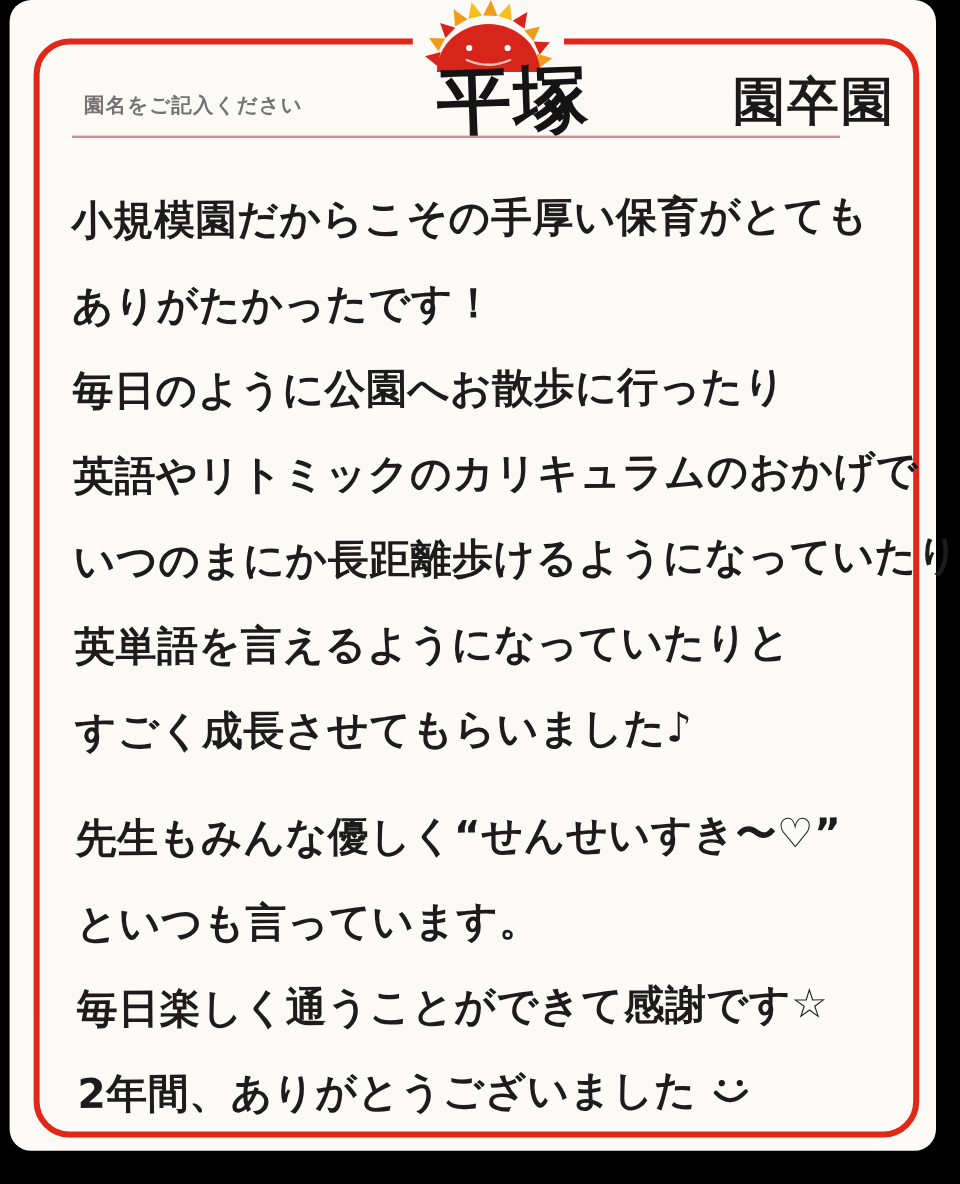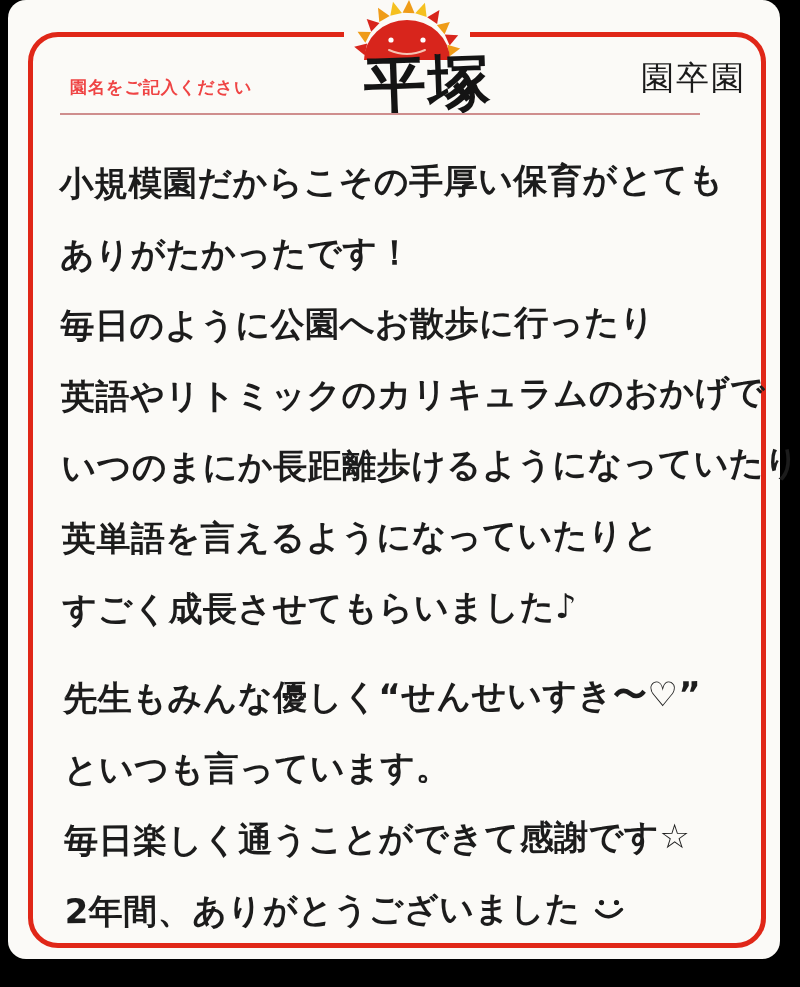--- a/index.html
+++ b/index.html
@@ -21,30 +21,30 @@
     border:5px solid #e02718;border-radius:30px;
     box-sizing:border-box;
   }
   
   .sun-wrap{
     position:absolute;left:336px;top:0;width:126px;height:66px;
     background:#fbfaf7;display:flex;justify-content:center;align-items:flex-start;
   }
   .field-label{
     position:absolute;left:62px;top:76px;
-    font-size:17px;font-weight:700;color:#ef4444;letter-spacing:1px;
+    font-size:17px;font-weight:700;color:#737373;letter-spacing:1px;
   }
   .facility-name{
     position:absolute;left:340px;top:42px;width:160px;text-align:center;
     font-size:62px;font-weight:700;color:#141414;
     transform:rotate(-2deg);letter-spacing:2px;white-space:nowrap;
   }
   .status-label{
     position:absolute;right:34px;top:56px;
-    font-size:33px;font-weight:400;color:#1a1a1a;letter-spacing:2px;
+    font-size:43px;font-weight:700;color:#1a1a1a;letter-spacing:2px;
   }
   .divider{
     position:absolute;left:52px;top:113px;width:640px;height:2px;
     background:#cf8e8e;
   }
   .message{
     position:absolute;left:54px;top:146px;width:676px;
     transform:rotate(-0.4deg);
   }
   .msg-line{

